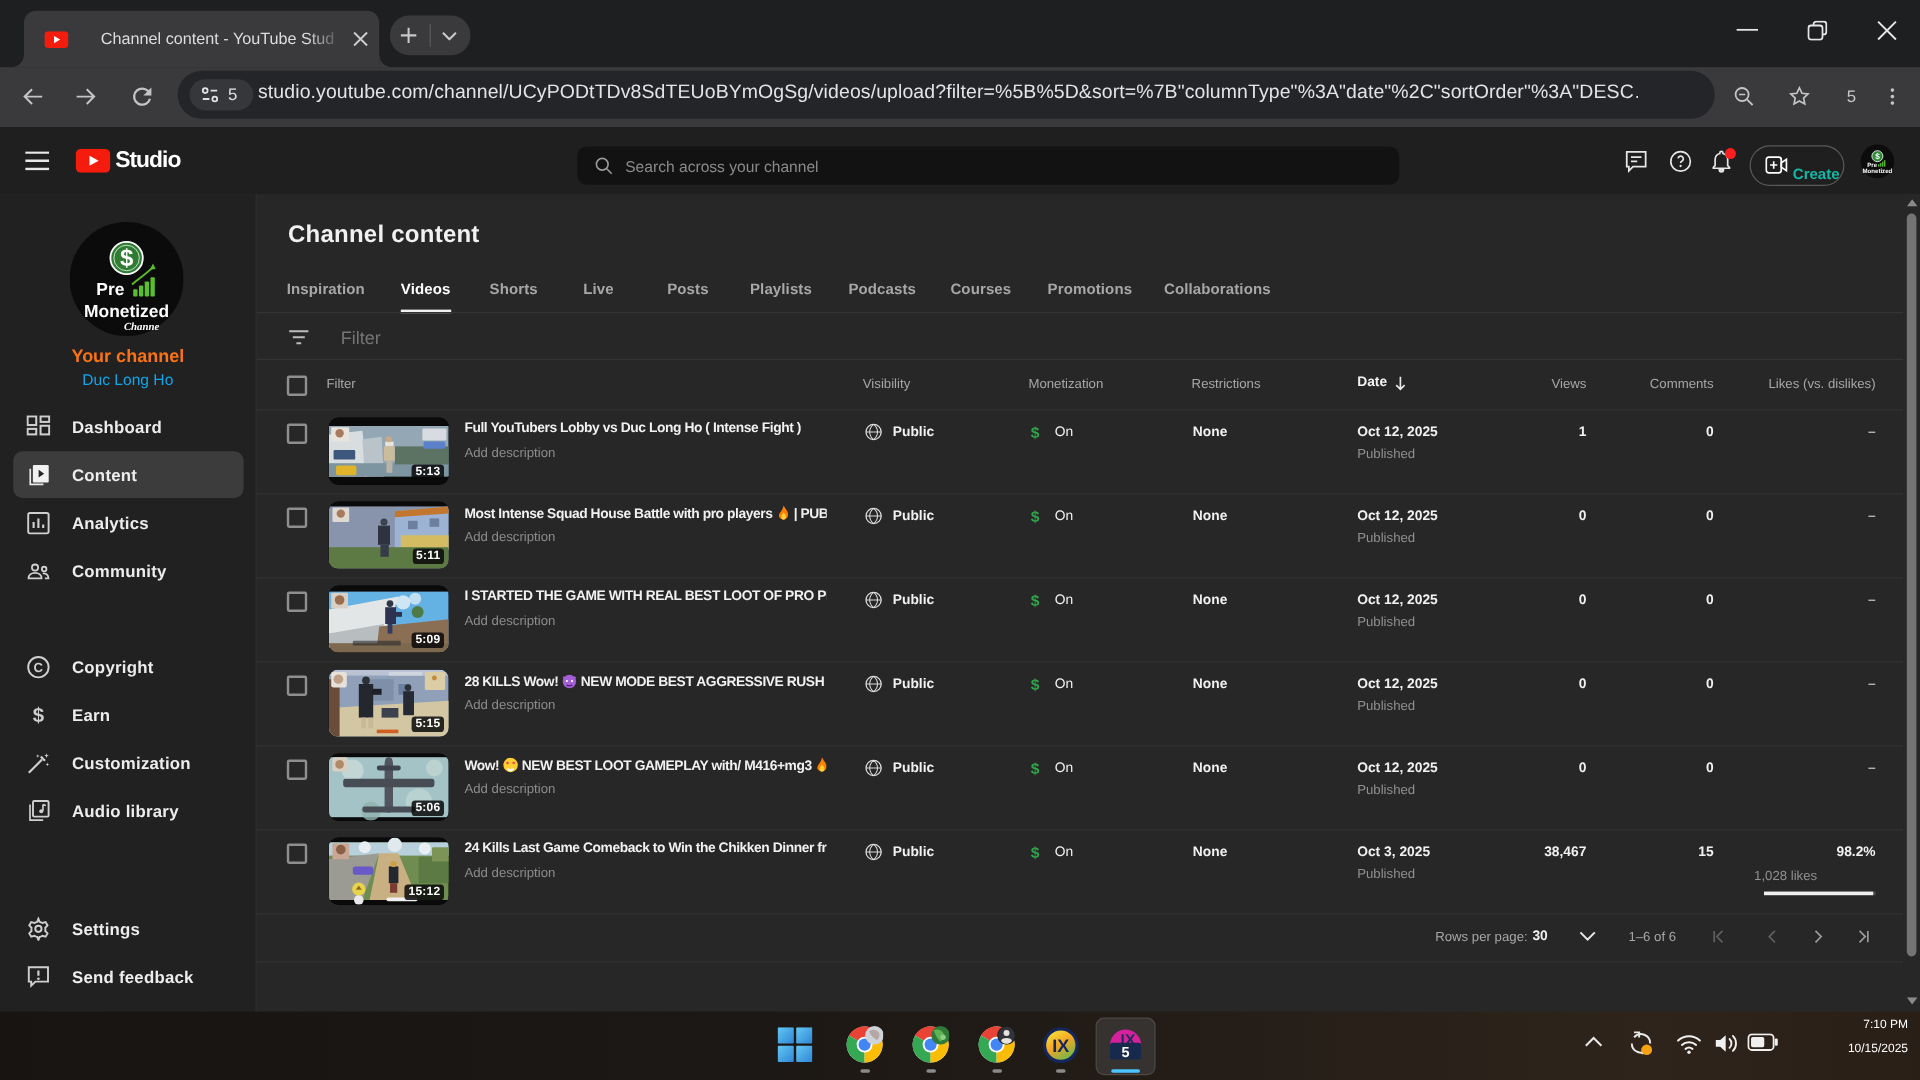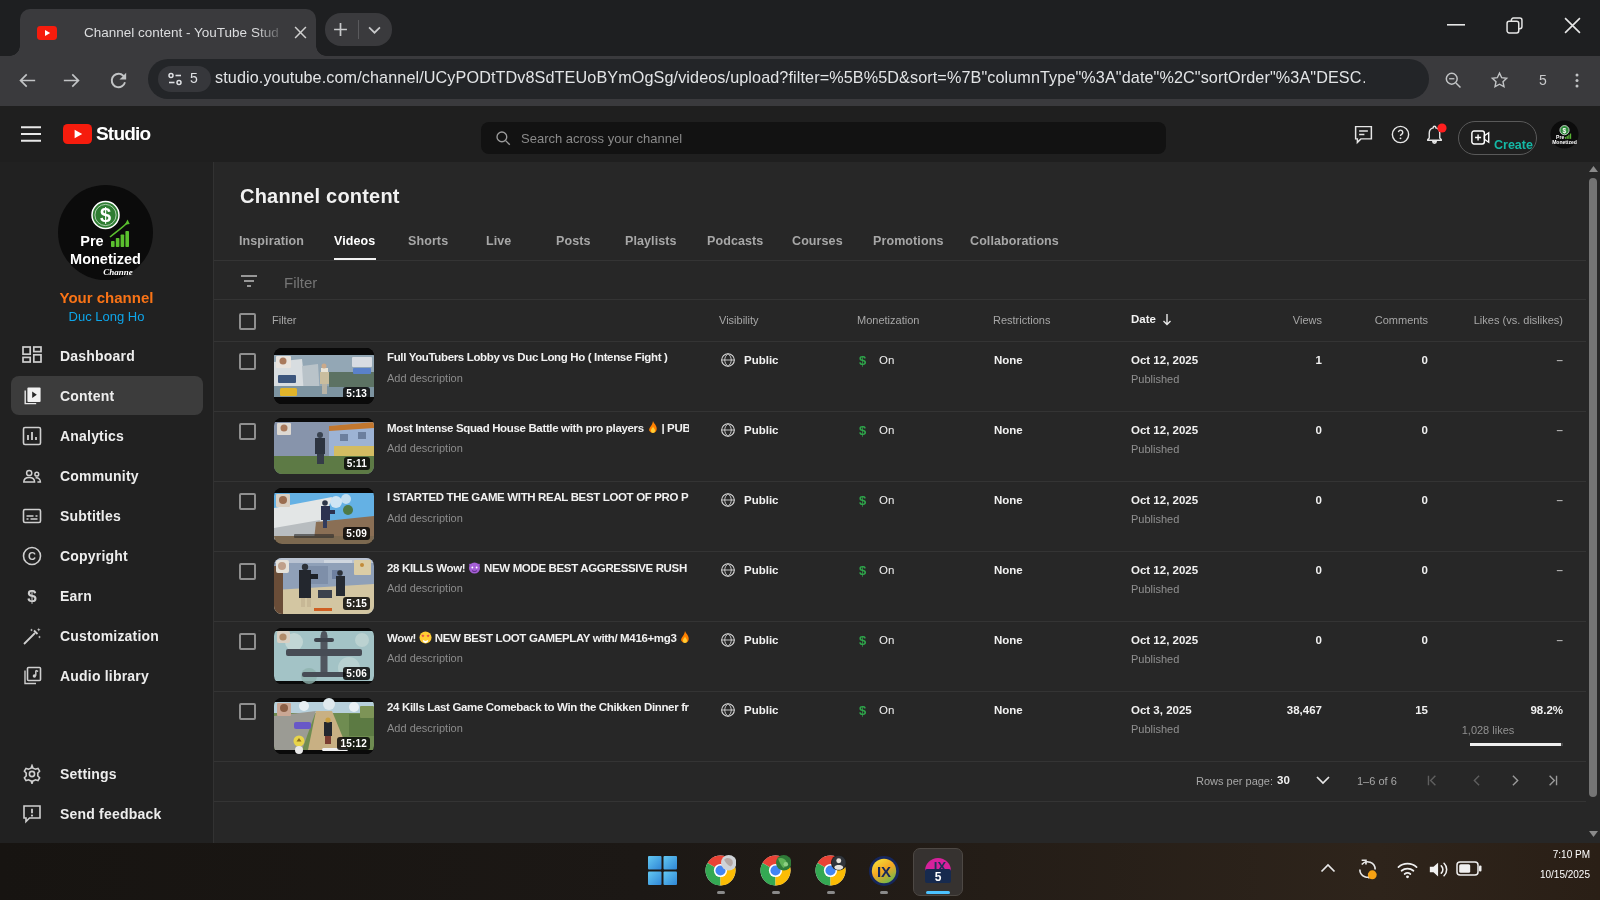--- a/index.html
+++ b/index.html
@@ -234,27 +234,20 @@
   <div class="abs navitem" style="top:294px">
     <svg class="navicon" viewBox="0 0 20 20">
           <g fill="none" stroke="#cfcfcf" stroke-width="1.5">
             <circle cx="7.2" cy="7" r="2.6"></circle>
             <path d="M1.8 16c0-3 2.5-4.6 5.4-4.6s5.4 1.6 5.4 4.6z"></path>
             <circle cx="14.8" cy="8.2" r="1.9"></circle>
             <path d="M13.6 11.9c2.7-.3 4.8 1.3 4.8 4.1h-3"></path>
           </g>
         </svg>
     <div class="navlabel">Community</div>
-  </div>
-  <div class="abs navitem" style="top:334px">
-    <svg class="navicon" viewBox="0 0 20 20">
-          <rect x="1.5" y="3.5" width="17" height="13" rx="1.5" fill="none" stroke="#cfcfcf" stroke-width="1.6"></rect>
-          <path d="M4.5 10h7M13.5 10h2M4.5 13h2M8.5 13h7" stroke="#cfcfcf" stroke-width="1.7"></path>
-        </svg>
-    <div class="navlabel">Subtitles</div>
   </div>
   <div class="abs navitem" style="top:374px">
     <svg class="navicon" viewBox="0 0 20 20">
           <circle cx="10" cy="10" r="8.5" fill="none" stroke="#cfcfcf" stroke-width="1.6"></circle>
           <text x="10" y="14" font-size="11" font-weight="bold" fill="#cfcfcf" text-anchor="middle" font-family="Liberation Sans">C</text>
         </svg>
     <div class="navlabel">Copyright</div>
   </div>
   <div class="abs navitem" style="top:414px">
     <svg class="navicon" viewBox="0 0 20 20">

